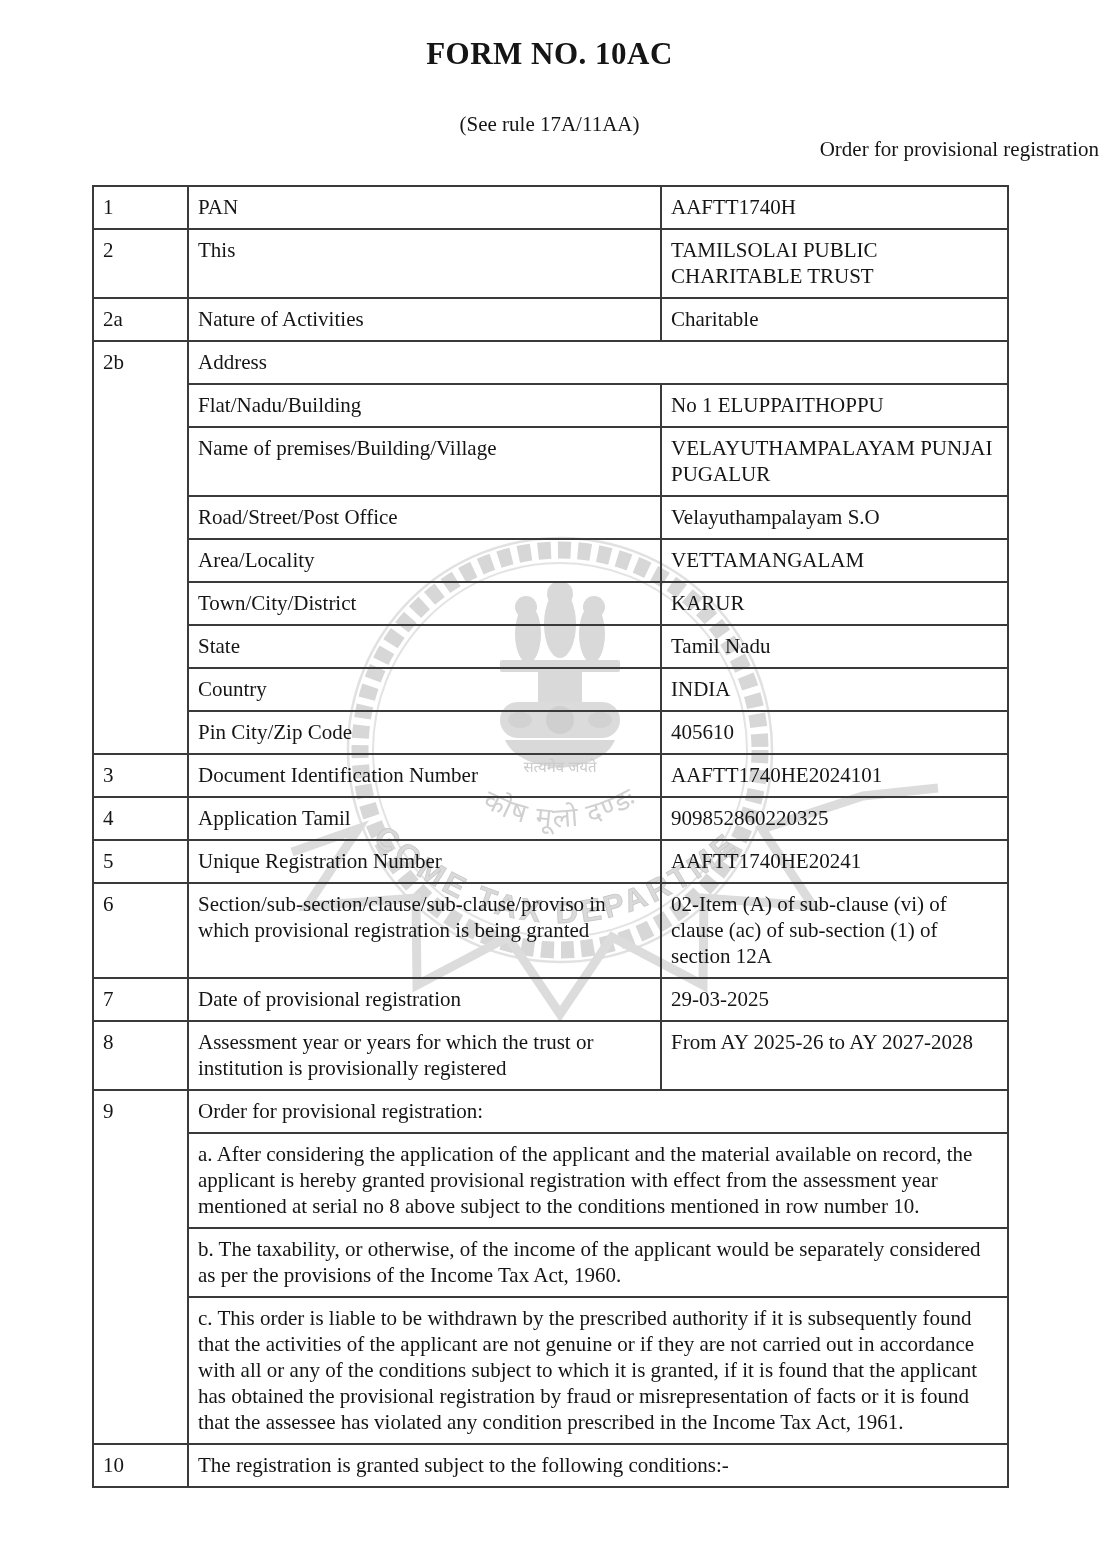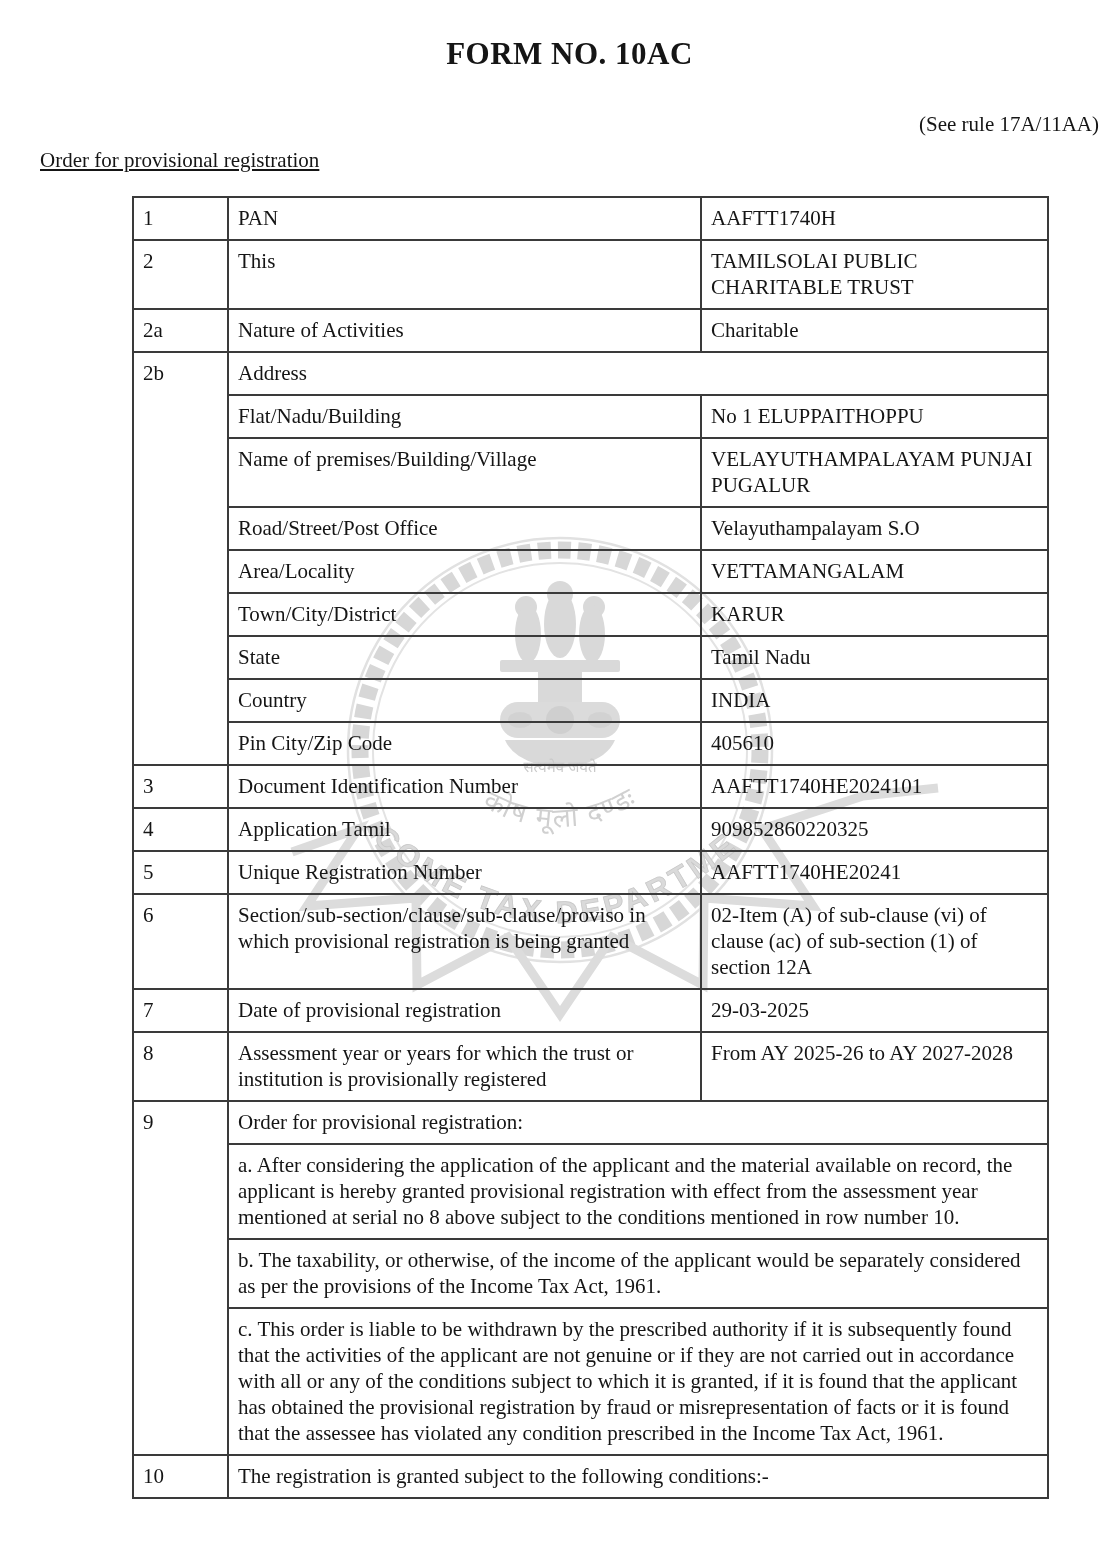--- a/index.html
+++ b/index.html
@@ -7,37 +7,35 @@
     position:relative;
     width:1099px;height:1560px;
     background:#ffffff;
     font-family:"Liberation Serif", serif;
     color:#151515;
     overflow:hidden;
   }
   .watermark{
     position:absolute;left:0;top:0;z-index:0;pointer-events:none;
   }
-  .content{position:relative;z-index:1;padding-left:40px;}
+  .content{position:relative;z-index:1;}
   .form-title{
     margin:0;padding-top:36px;
     text-align:center;
     font-size:31px;font-weight:bold;
     letter-spacing:0.5px;
   }
   .rule-ref{
     margin-top:40px;
+    text-align:center;
+    font-size:21px;
+  }
+  .order-subtitle{
     text-align:right;
     font-size:21px;
-  }
-  .order-subtitle{
-    margin-top:11px;
-    text-align:left;
-    font-size:21px;
-    text-decoration:underline;
   }
   table.form-table{
     border-collapse:collapse;
     table-layout:fixed;
     width:915px;
     margin:23px 0 0 92px;
     background:transparent;
   }
   table.form-table td{
     border:2px solid #3a3a3a;
@@ -191,21 +189,21 @@
             <td class="cell-value">From AY 2025-26 to AY 2027-2028</td>
           </tr>
           <tr>
             <td class="cell-num" rowspan="4">9</td>
             <td class="cell-header" colspan="2">Order for provisional registration:</td>
           </tr>
           <tr>
             <td class="cell-paragraph" colspan="2">a. After considering the application of the applicant and the material available on record, the applicant is hereby granted provisional registration with effect from the assessment year mentioned at serial no 8 above subject to the conditions mentioned in row number 10.</td>
           </tr>
           <tr>
-            <td class="cell-paragraph" colspan="2">b. The taxability, or otherwise, of the income of the applicant would be separately considered as per the provisions of the Income Tax Act, 1961.</td>
+            <td class="cell-paragraph" colspan="2">b. The taxability, or otherwise, of the income of the applicant would be separately considered as per the provisions of the Income Tax Act, 1960.</td>
           </tr>
           <tr>
             <td class="cell-paragraph" colspan="2">c. This order is liable to be withdrawn by the prescribed authority if it is subsequently found that the activities of the applicant are not genuine or if they are not carried out in accordance with all or any of the conditions subject to which it is granted, if it is found that the applicant has obtained the provisional registration by fraud or misrepresentation of facts or it is found that the assessee has violated any condition prescribed in the Income Tax Act, 1961.</td>
           </tr>
           <tr>
             <td class="cell-num cell-wide-label">10</td>
             <td class="cell-wide-label" colspan="2">The registration is granted subject to the following conditions:-</td>
           </tr>
         </tbody>
     </table>

